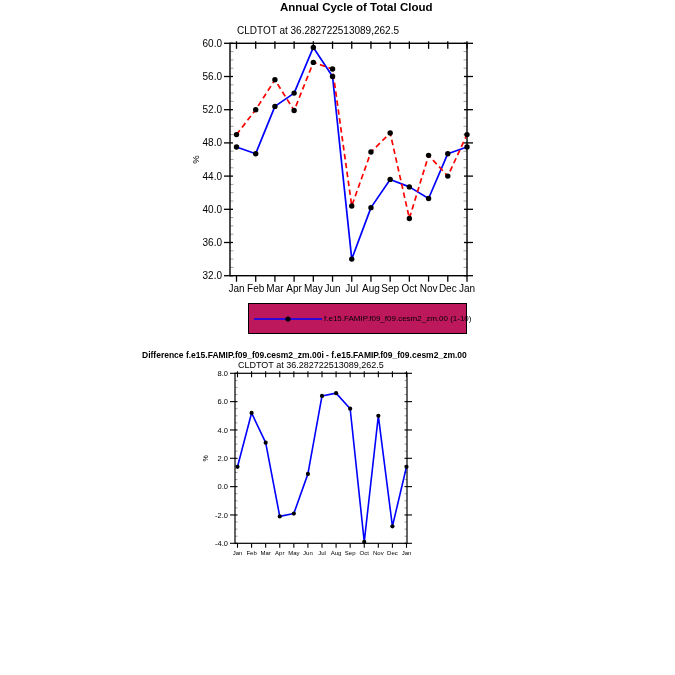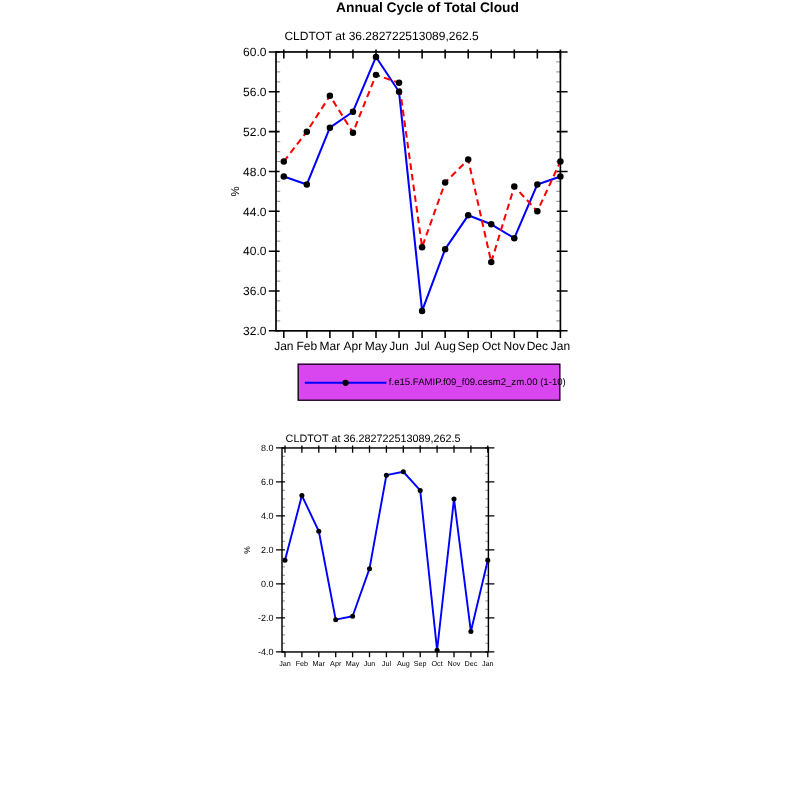--- a/index.html
+++ b/index.html
@@ -6,21 +6,21 @@
   body{width:675px;height:675px;background:#ffffff;overflow:hidden;}
   .canvas{position:relative;width:675px;height:675px;background:#ffffff;
           font-family:"Liberation Sans", sans-serif;color:#000;}
   .chart-title-1{position:absolute;left:280px;top:1px;font-size:11.5px;font-weight:bold;white-space:nowrap;}
   .chart-sub-1{position:absolute;left:237px;top:25px;font-size:10px;white-space:nowrap;}
   .chart-title-2{position:absolute;left:142px;top:350px;font-size:8.5px;font-weight:bold;white-space:nowrap;}
   .chart-sub-2{position:absolute;left:238px;top:360px;font-size:9px;white-space:nowrap;}
   #svg1{position:absolute;left:175px;top:30px;}
   #svg2{position:absolute;left:200px;top:366px;}
   .legend{position:absolute;left:248px;top:303px;width:219px;height:31px;border:1px solid #000;
-          box-sizing:border-box;display:flex;flex-direction:column;justify-content:center;background:#d946ef;}
+          box-sizing:border-box;display:flex;flex-direction:column;justify-content:center;background:#be185d;}
   .lrow{display:flex;align-items:center;height:14px;}
   .lsamp{flex:0 0 auto;margin-left:3px;}
   .lrow span{font-size:8px;white-space:nowrap;letter-spacing:0;}
   svg text{fill:#000;font-family:"Liberation Sans", sans-serif;}
 </style>
 </head>
 <body>
 
 <div class="canvas">
 
@@ -167,20 +167,21 @@
   <div class="legend">
     <div class="lrow">
       <svg class="lsamp" width="72" height="12">
         <line x1="2" y1="6" x2="70" y2="6" stroke-width="1.7" stroke="#0000ff"></line>
         <circle cx="36" cy="6" r="2.6" fill="#000000"></circle>
       </svg>
       <span>f.e15.FAMIP.f09_f09.cesm2_zm.00 (1-10)</span>
     </div>
   </div>
 
+  <div class="chart-title-2">Difference f.e15.FAMIP.f09_f09.cesm2_zm.00i - f.e15.FAMIP.f09_f09.cesm2_zm.00</div>
   <div class="chart-sub-2">CLDTOT at 36.282722513089,262.5</div>
   <svg id="svg2" width="230" height="200">
       <line x1="35" y1="170.21666666666667" x2="37.5" y2="170.21666666666667" stroke="#a3a3a3" stroke-width="1"></line>
       <line x1="204.5" y1="170.21666666666667" x2="207" y2="170.21666666666667" stroke="#a3a3a3" stroke-width="1"></line>
       <line x1="35" y1="163.13333333333335" x2="37.5" y2="163.13333333333335" stroke="#a3a3a3" stroke-width="1"></line>
       <line x1="204.5" y1="163.13333333333335" x2="207" y2="163.13333333333335" stroke="#a3a3a3" stroke-width="1"></line>
       <line x1="35" y1="156.05" x2="37.5" y2="156.05" stroke="#a3a3a3" stroke-width="1"></line>
       <line x1="204.5" y1="156.05" x2="207" y2="156.05" stroke="#a3a3a3" stroke-width="1"></line>
       <line x1="35" y1="141.88333333333335" x2="37.5" y2="141.88333333333335" stroke="#a3a3a3" stroke-width="1"></line>
       <line x1="204.5" y1="141.88333333333335" x2="207" y2="141.88333333333335" stroke="#a3a3a3" stroke-width="1"></line>

